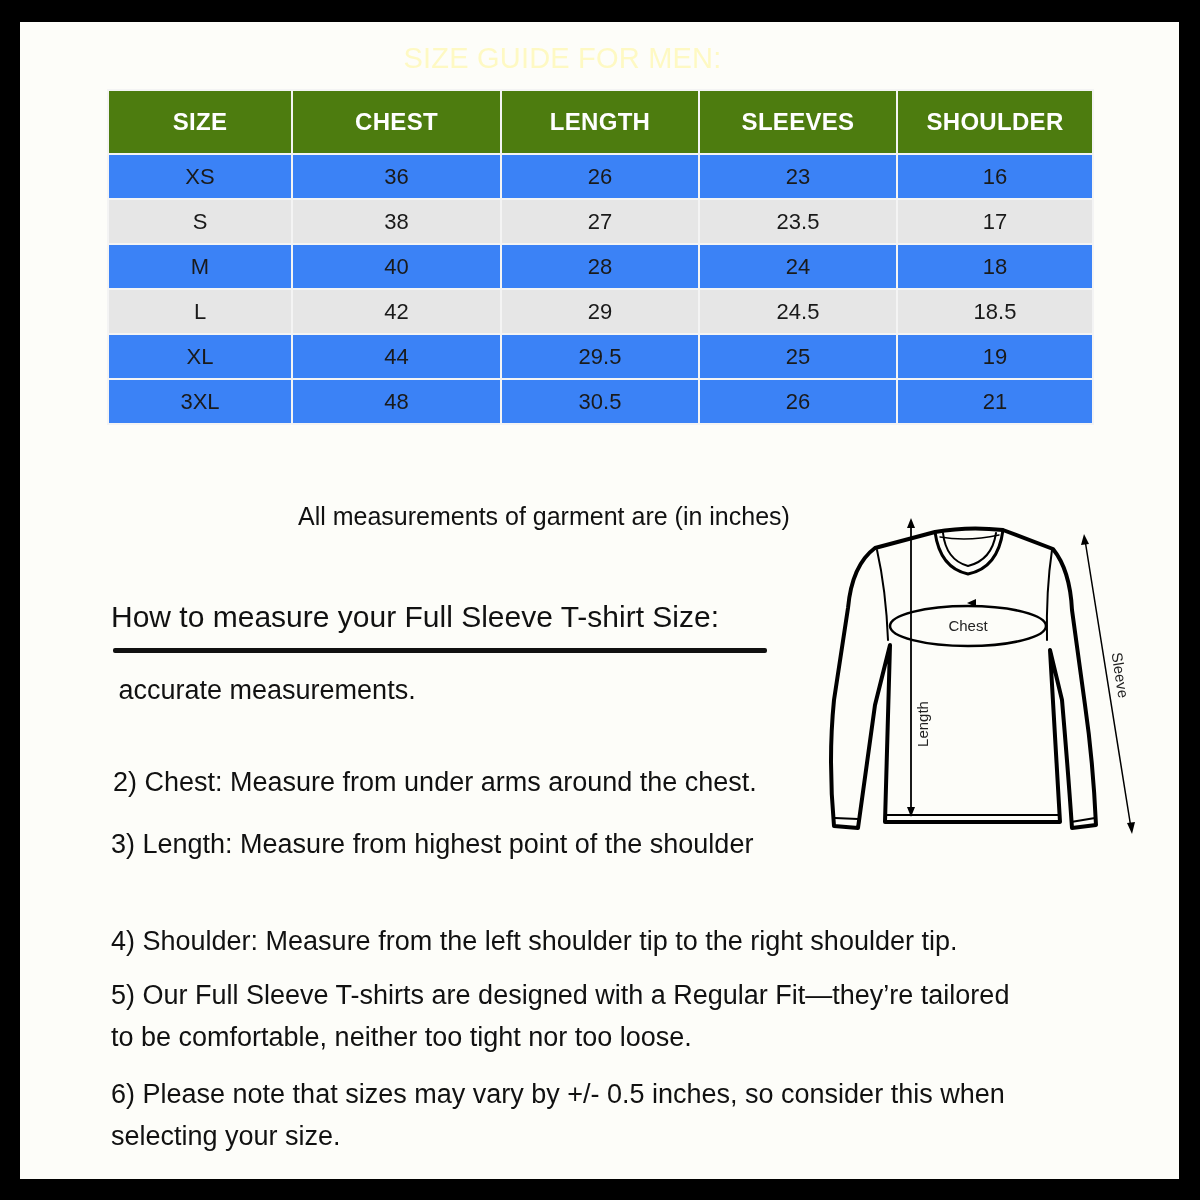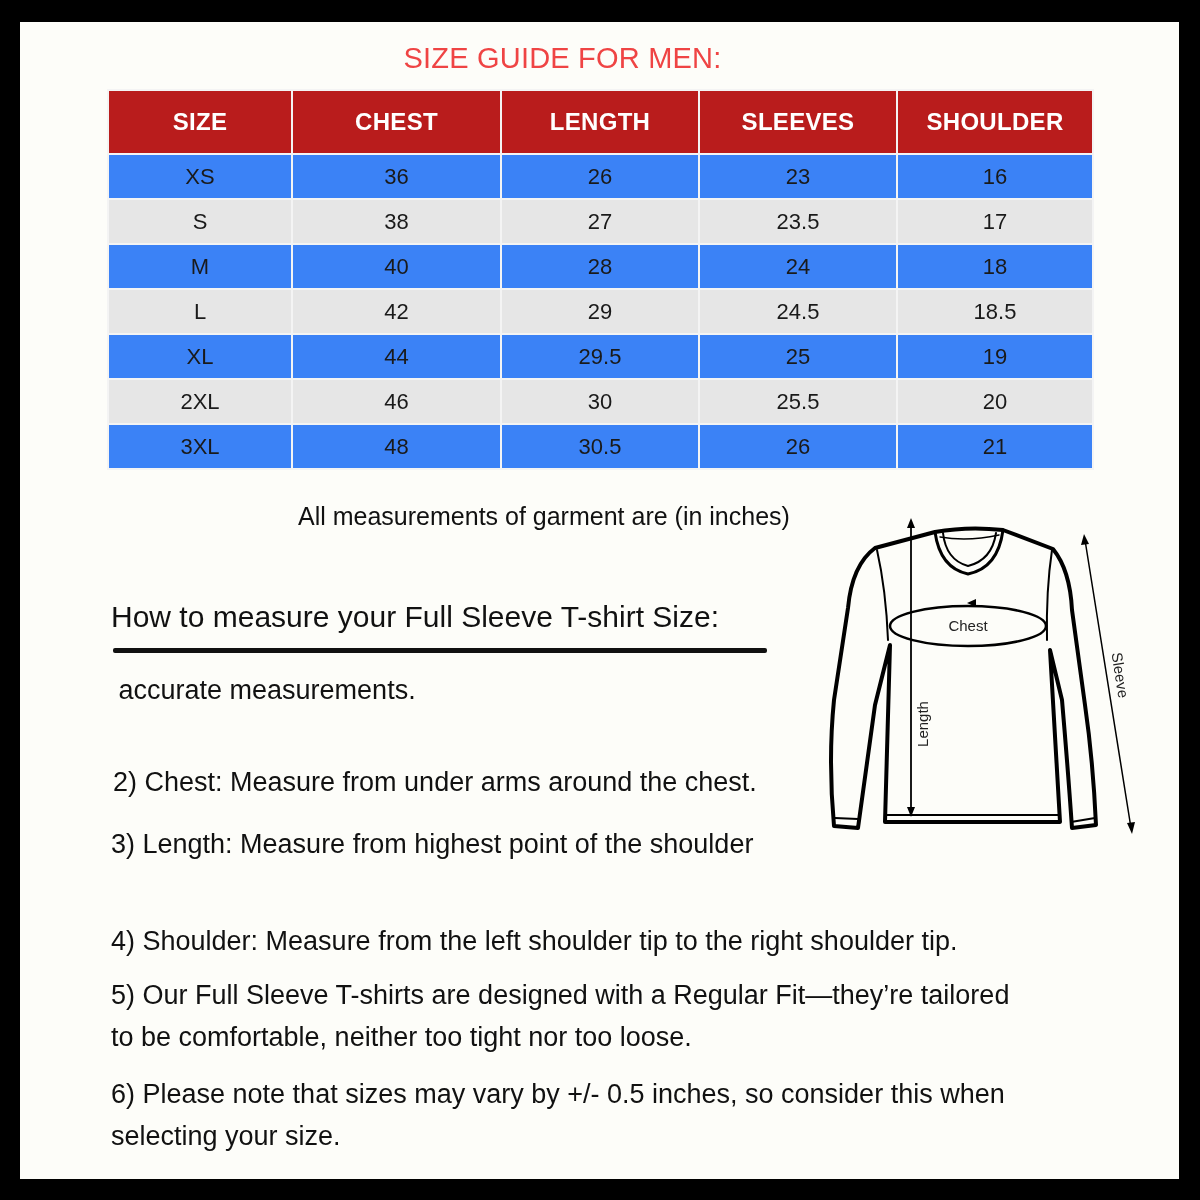--- a/index.html
+++ b/index.html
@@ -6,31 +6,31 @@
   body {
     width: 1200px; height: 1200px; background: #000; position: relative; overflow: hidden;
     font-family: "Liberation Sans", "DejaVu Sans", sans-serif; color: #111;
   }
   .panel {
     position: absolute; left: 20px; top: 22px; width: 1159px; height: 1157px;
     background: #fdfdf9;
   }
   .title {
     position: absolute; left: 0; width: 1125px; top: 42px; text-align: center;
-    font-size: 29px; letter-spacing: 0.2px; color: #ef4444;
+    font-size: 29px; letter-spacing: 0.2px; color: #fef9c3;
   }
   table.size-table {
     position: absolute; left: 107px; top: 89px; width: 985px;
     border-collapse: collapse; table-layout: fixed;
   }
   table.size-table th, table.size-table td {
     border: 2px solid #f4f4f4; text-align: center; padding: 0;
   }
   table.size-table th {
-    background: #b91c1c; color: #fff; height: 62px; font-size: 24px; font-weight: bold;
+    background: #4d7c0f; color: #fff; height: 62px; font-size: 24px; font-weight: bold;
     letter-spacing: 0.3px;
   }
   table.size-table td { height: 43px; font-size: 22px; color: #1a1a1a; }
   table.size-table tr.odd td { background: #3b82f6; }
   table.size-table tr.even td { background: #e6e6e6; }
   .note {
     position: absolute; left: 298px; top: 502px; font-size: 25px; color: #111;
   }
   .how-title {
     position: absolute; left: 111px; top: 600px; font-size: 30px; color: #111;
@@ -97,27 +97,20 @@
       <td>24.5</td>
       <td>18.5</td>
     </tr>
     <tr class="odd">
       <td>XL</td>
       <td>44</td>
       <td>29.5</td>
       <td>25</td>
       <td>19</td>
     </tr>
-    <tr class="even">
-      <td>2XL</td>
-      <td>46</td>
-      <td>30</td>
-      <td>25.5</td>
-      <td>20</td>
-    </tr>
     <tr class="odd">
       <td>3XL</td>
       <td>48</td>
       <td>30.5</td>
       <td>26</td>
       <td>21</td>
     </tr>
   </tbody>
 </table>
 

